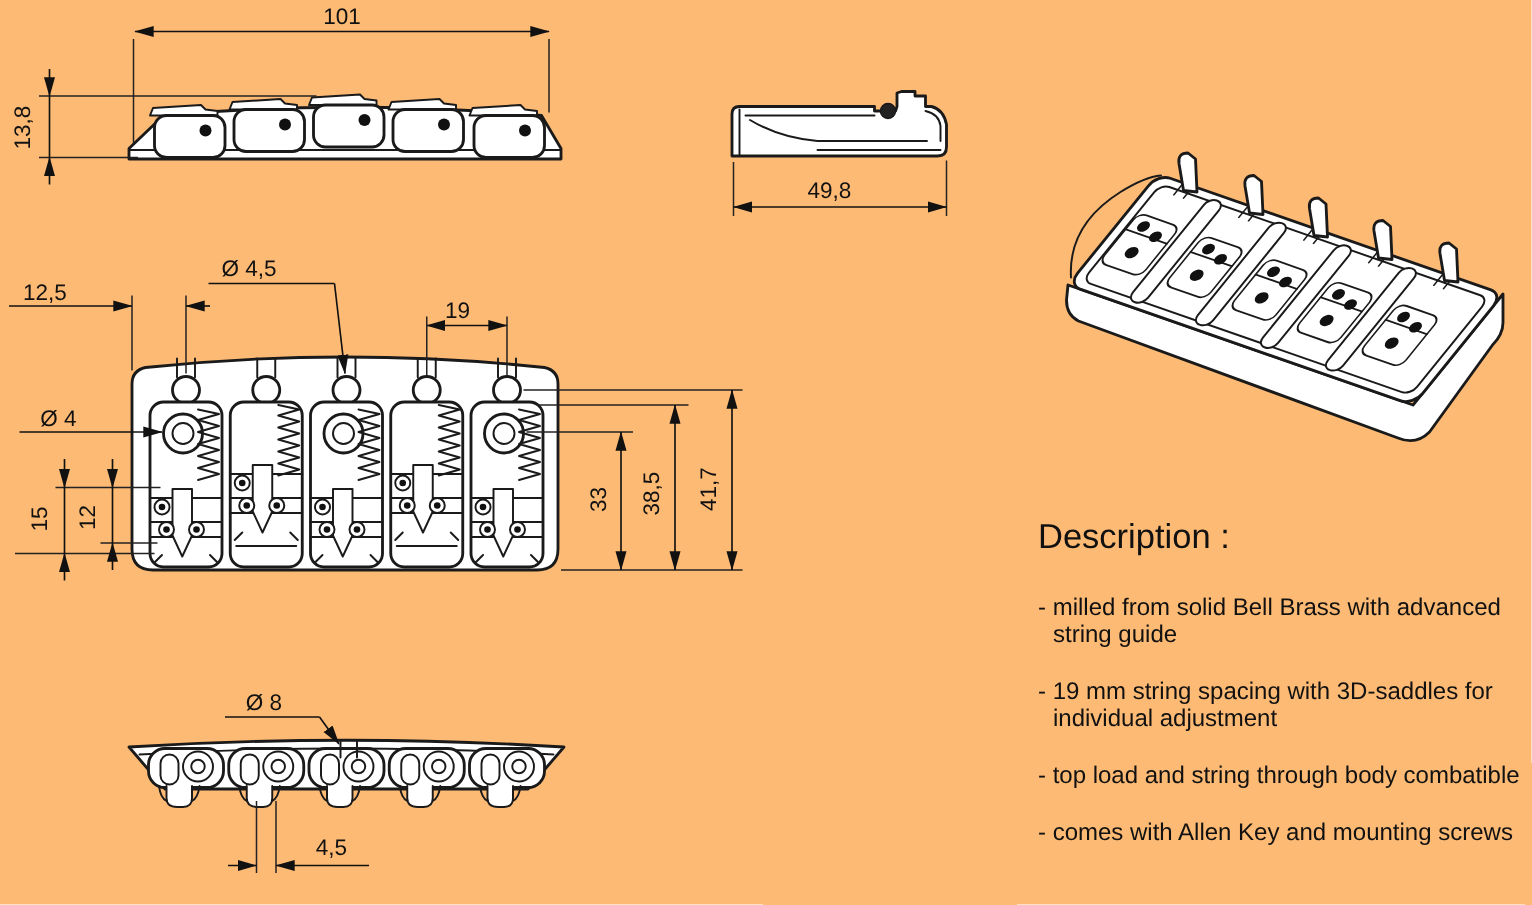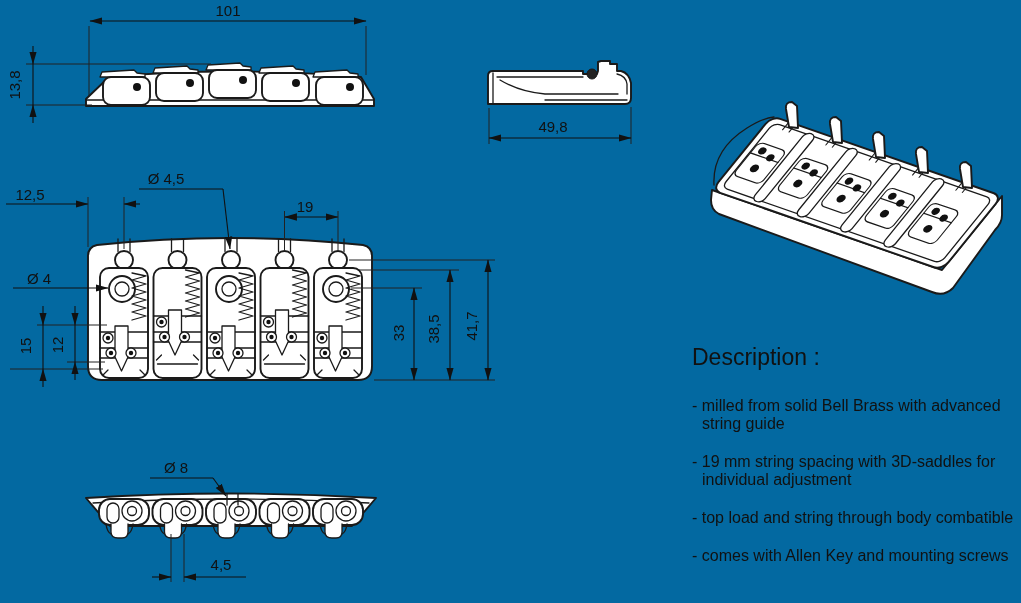--- a/index.html
+++ b/index.html
@@ -1,16 +1,16 @@
 <!DOCTYPE html>
 <html><head>
 <meta charset="utf-8">
 <style>
   html,body{margin:0;padding:0;background:#fff;}
-  .canvas{position:relative;width:1021px;height:603px;background:#0369a1;overflow:hidden;
+  .canvas{position:relative;width:1021px;height:603px;background:#fdba74;overflow:hidden;
           font-family:"Liberation Sans",sans-serif;}
   svg{position:absolute;left:0;top:0;}
   
   .o2{stroke:#1a1a1a;stroke-width:1.9;fill:#fff;stroke-linejoin:round;stroke-linecap:round;}
   .o1{stroke:#1a1a1a;stroke-width:1.3;fill:#fff;stroke-linejoin:round;stroke-linecap:round;}
   .l1{stroke:#1a1a1a;stroke-width:1.3;fill:none;stroke-linejoin:round;stroke-linecap:round;}
   .dot{fill:#111;stroke:none;}
   
   .d{stroke:#111;stroke-width:1.1;fill:none;}
   .e{stroke:#222;stroke-width:1;fill:none;}

